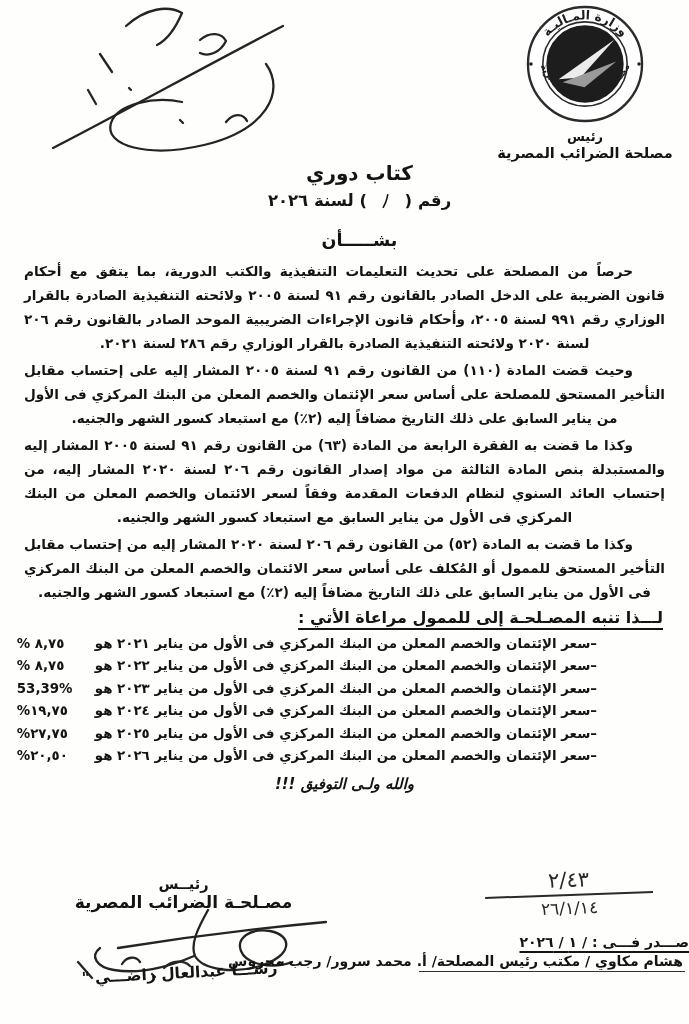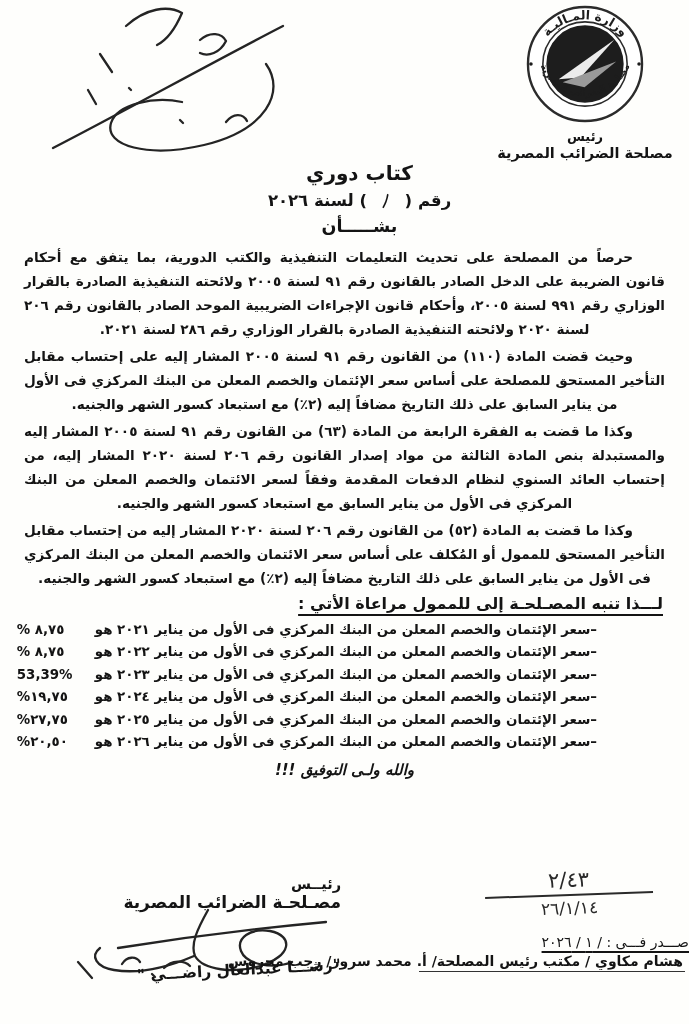--- a/index.html
+++ b/index.html
@@ -21,21 +21,21 @@
   .scribble-topleft{position:absolute;left:28px;top:0;}
   .seal-block{position:absolute;left:auto;right:6px;top:4px;width:196px;text-align:center;}
   .seal-caption{font-weight:bold;font-size:13px;line-height:1.15;margin-top:2px;}
   .seal-caption .cap2{font-size:14.5px;}
   path.ink{fill:none;stroke:#242424;stroke-width:2.3;stroke-linecap:round;stroke-linejoin:round;}
   
   .titleblock{text-align:center;margin-top:2px;line-height:1.35;padding-left:30px;}
   .doc-type{font-size:20px;font-weight:bold;}
   .number-line{font-size:16.5px;font-weight:bold;margin-top:2px;display:flex;justify-content:center;align-items:center;gap:14px;direction:rtl;}
   .hand-one{display:inline-block;transform:rotate(28deg) scaleY(1.25);font-weight:400;font-size:18px;}
-  .regarding{font-size:17.5px;font-weight:bold;margin-top:2px;}
+  .regarding{font-size:17.5px;font-weight:bold;margin-top:16px;}
   .subject{display:inline-block;font-size:16.5px;font-weight:bold;border-bottom:2px solid #141414;padding:0 4px 3px;margin-top:3px;}
   
   .bodytext{padding:6px 24px 0 24px;}
   .para{
     font-size:13.6px;font-weight:bold;
     line-height:24px;
     text-align:justify;text-align-last:center;
     text-indent:32px;
     margin:0 0 3px 0;
   }
@@ -50,32 +50,32 @@
   
   .rates{padding:0 92px 0 50px;}
   .rate-row{display:flex;align-items:baseline;direction:rtl;font-size:13.4px;font-weight:bold;line-height:22.5px;white-space:nowrap;}
   .rate-marker{width:16px;}
   .rate-spacer{flex:1;}
   .rate-value{min-width:78px;direction:rtl;text-align:left;}
   
   .closing-1{text-align:center;font-size:15px;font-weight:bold;margin-top:8px;white-space:nowrap;}
   .closing-2{text-align:center;font-size:15px;font-weight:bold;margin-top:7px;font-style:italic;}
   
-  .sig-block{position:absolute;left:26px;top:876px;width:315px;}
+  .sig-block{position:absolute;left:26px;top:876px;width:315px;text-align:center;}
   .sig-title{font-size:14.5px;font-weight:bold;}
   .sig-org{font-size:17px;font-weight:bold;line-height:1.2;}
   .sig-scribble{margin-top:-8px;}
   .sig-name{font-size:15.5px;font-weight:bold;margin-top:-30px;transform:rotate(-3deg);}
   .issue-block{position:absolute;right:0;top:868px;width:282px;}
   .hand{font-weight:400;color:#2a2a2a;}
   .fraction{width:168px;margin:0 36px 0 auto;text-align:center;transform:rotate(-2deg);}
   .fraction-top{font-size:21px;border-bottom:2.5px solid #2a2a2a;padding-bottom:2px;direction:ltr;}
   .fraction-bottom{font-size:17px;padding-top:2px;direction:ltr;}
   .issued-line{
-    font-size:14px;font-weight:normal;margin-top:16px;
+    font-size:14px;font-weight:bold;margin-top:16px;
     text-decoration:underline;text-underline-offset:4px;text-decoration-thickness:2px;
     text-align:right;padding-left:4px;letter-spacing:1px;white-space:nowrap;
   }
   .clerks{font-size:14px;font-weight:bold;text-align:center;margin-top:3px;border-bottom:1.5px solid #333;padding:0 2px 2px 2px;width:262px;margin-right:4px;white-space:nowrap;}
 </style>
 </head>
 <body>
 
 <div class="page">
 

